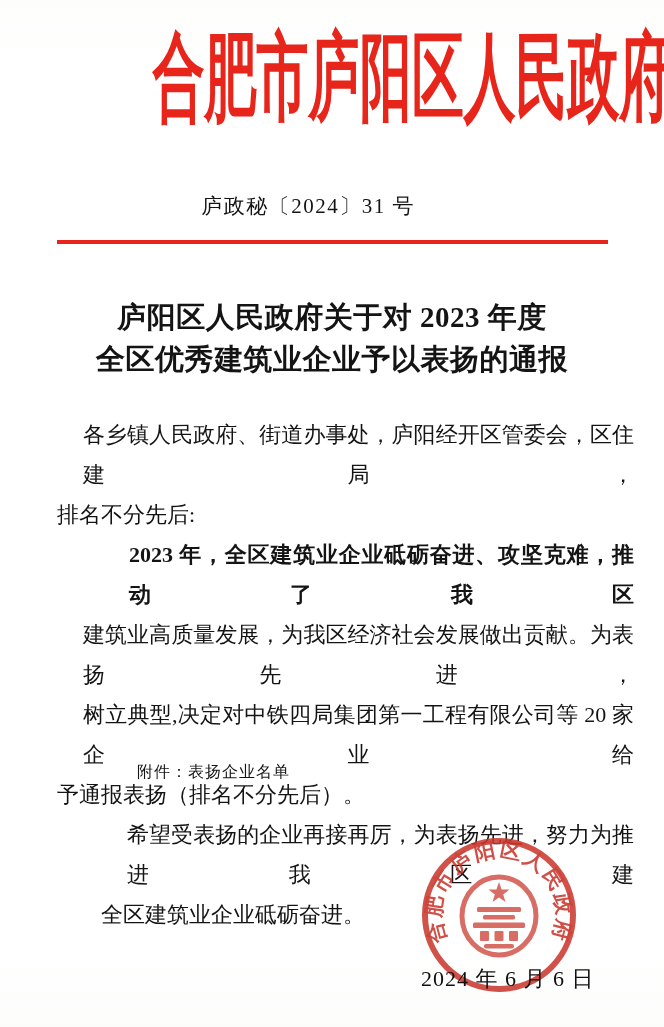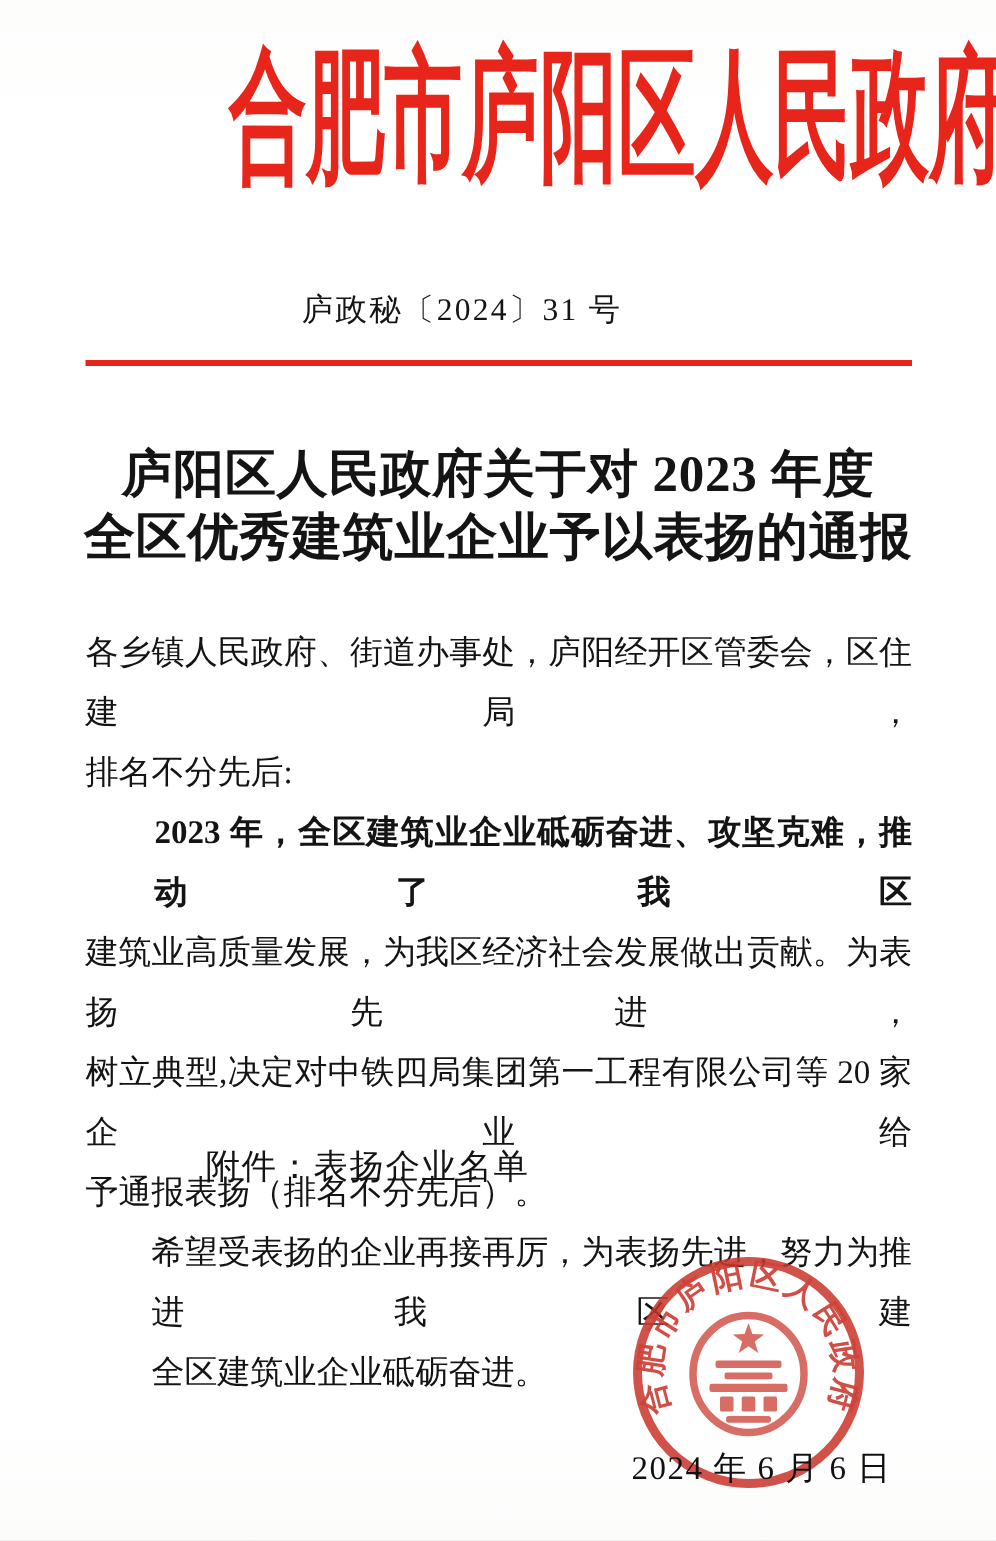--- a/index.html
+++ b/index.html
@@ -23,34 +23,34 @@
   .doc-number {
     position:absolute; top:192px; left:0; width:616px;
     text-align:center; font-size:21px; letter-spacing:1.5px;
   }
   .red-separator {
     position:absolute; top:240px; left:57px;
     width:551px; height:4px; background:#e8251a;
   }
   .doc-title {
     position:absolute; top:296px; left:0; width:664px;
-    text-align:center; font-size:34px; font-weight:bold;
+    text-align:center; font-size:29px; font-weight:bold;
     line-height:42px; letter-spacing:0.5px;
   }
   .body-text {
     position:absolute; top:415px; left:57px; width:551px;
     font-size:22px; line-height:40px;
   }
   .line { width:100%; }
-  .jline { text-align:justify; text-align-last:justify; }
+  .jline { text-align:justify; text-align-last:justify;margin-left:26px; }
   .ind2 { padding-left:46px; box-sizing:border-box;font-weight:bold; }
   .ind1b { padding-left:44px; box-sizing:border-box; }
   .attachment-line {
     position:absolute; top:762px; left:57px; width:551px;
-    font-size:23px; padding-left:80px; box-sizing:border-box;
+    font-size:16px; padding-left:80px; box-sizing:border-box;
     letter-spacing:1px;
   }
   .seal-svg { position:absolute; left:414px; top:830px; opacity:0.92; }
   .seal-svg text { font-family:"Liberation Serif","DejaVu Serif",serif; }
   .date-line {
     position:absolute; left:421px; top:964px;
     font-size:22px; letter-spacing:1px; color:#101010; z-index:5;
   }
 </style>
 </head>

